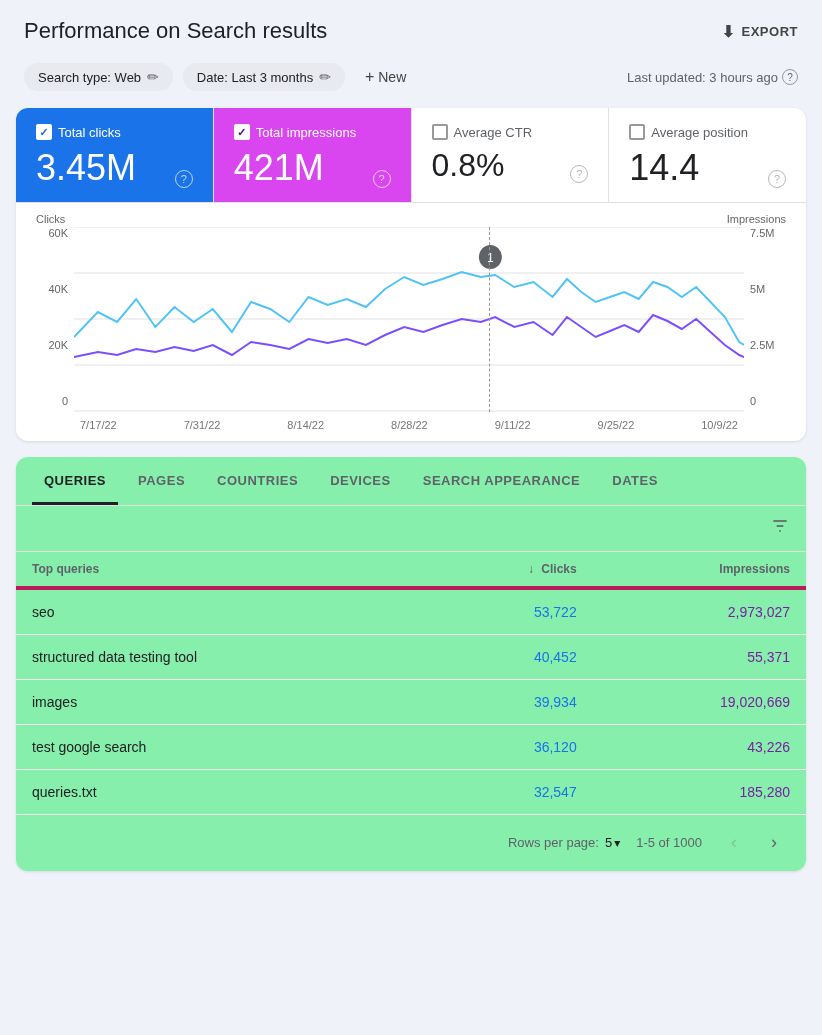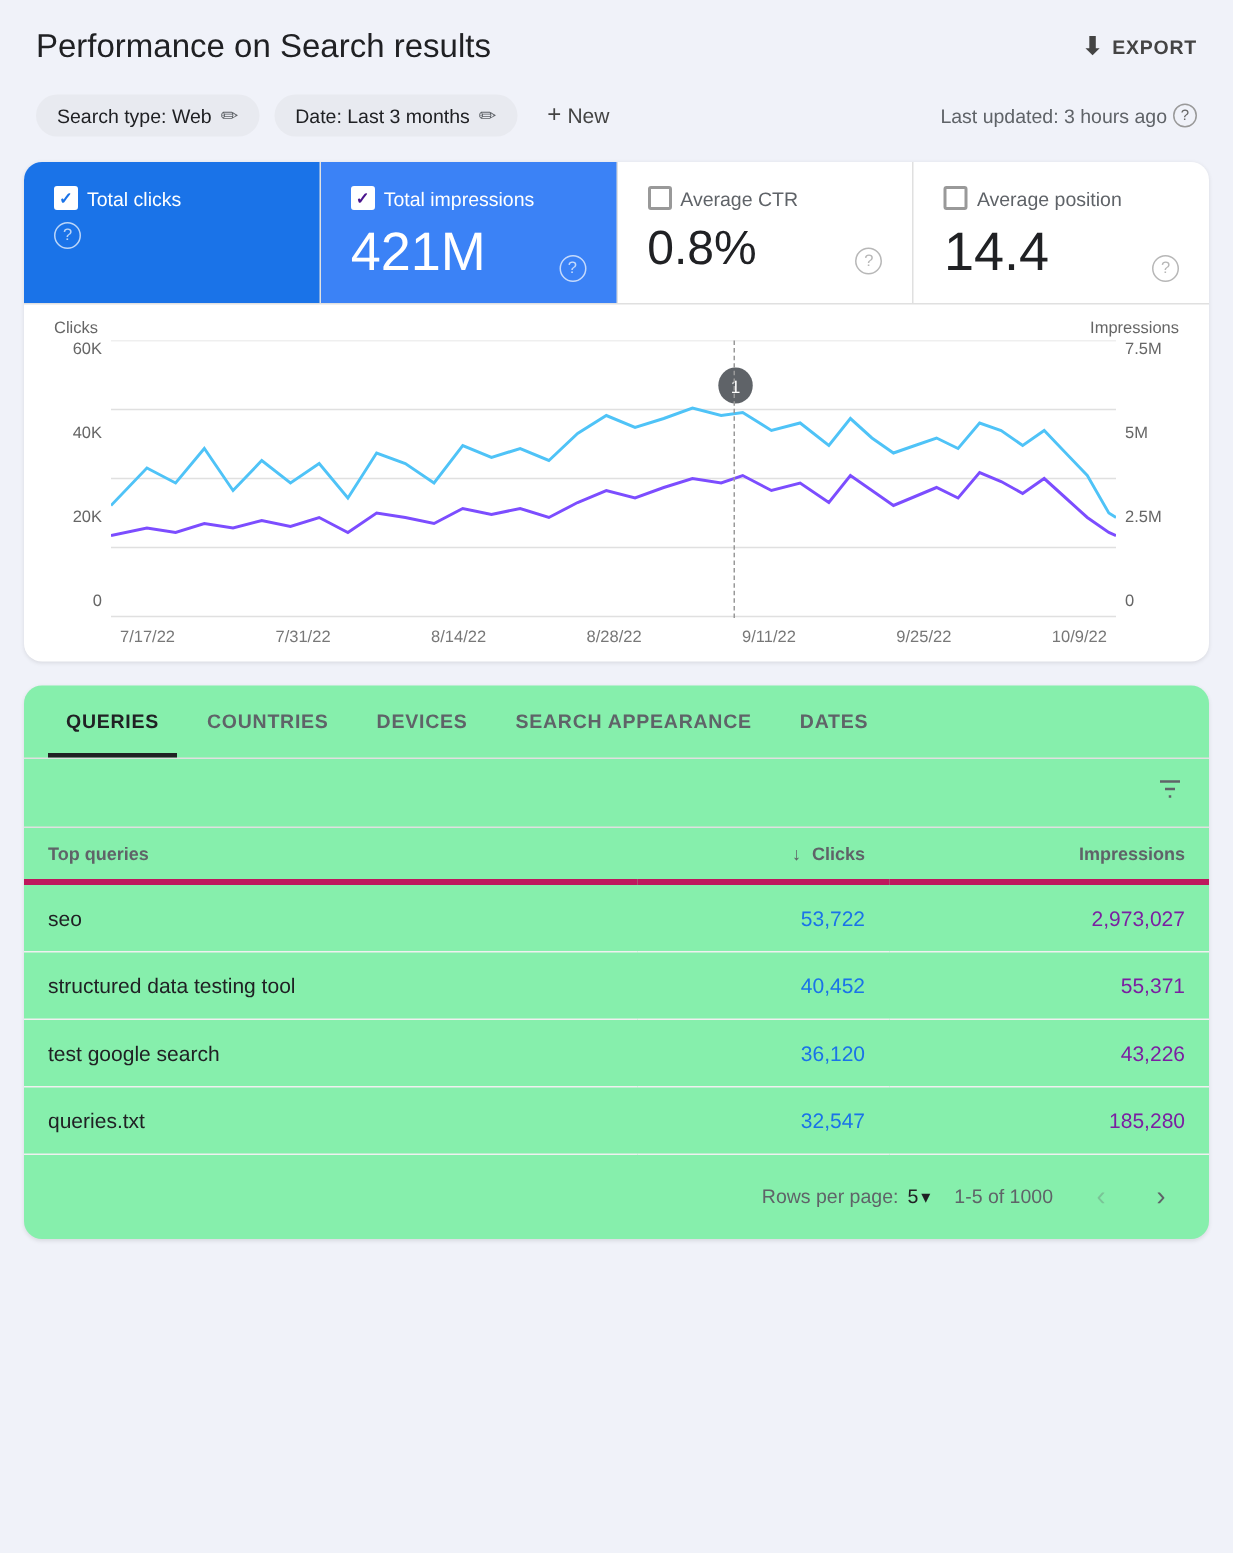--- a/index.html
+++ b/index.html
@@ -103,21 +103,21 @@
       display: flex;
       flex-direction: column;
       border-right: 1px solid #e0e0e0;
     }
     .metric-tile:last-child { border-right: none; }
     .metric-tile.active-clicks {
       background: #1a73e8;
       color: #fff;
     }
     .metric-tile.active-impressions {
-      background: #3b82f6;
+      background: #d946ef;
       color: #fff;
     }
     .metric-label-row {
       display: flex;
       align-items: center;
       gap: 6px;
       margin-bottom: 8px;
     }
     .metric-checkbox {
       width: 16px;
@@ -327,20 +327,21 @@
 <div class="main-card">
 
   <div class="metrics-row">
 
     <div class="metric-tile active-clicks">
       <div class="metric-label-row">
         <div class="metric-checkbox checked"></div>
         <span class="metric-name">Total clicks</span>
       </div>
       <div class="metric-bottom">
+        <div class="metric-value">3.45M</div>
         <div class="q-icon">?</div>
       </div>
     </div>
 
     <div class="metric-tile active-impressions">
       <div class="metric-label-row">
         <div class="metric-checkbox checked" style="border-color:#fff;"></div>
         <span class="metric-name">Total impressions</span>
       </div>
       <div class="metric-bottom">
@@ -428,20 +429,21 @@
       <span>10/9/22</span>
     </div>
   </div>
 
 </div>
 
 <div class="table-card">
 
   <div class="tabs">
     <div class="tab active">QUERIES</div>
+    <div class="tab">PAGES</div>
     <div class="tab">COUNTRIES</div>
     <div class="tab">DEVICES</div>
     <div class="tab">SEARCH APPEARANCE</div>
     <div class="tab">DATES</div>
   </div>
 
   <div class="table-controls">
     <button class="filter-icon-btn">
       <svg width="20" height="20" viewBox="0 0 24 24" fill="none" stroke="#5f6368" stroke-width="2">
         <line x1="4" y1="6" x2="20" y2="6"></line>
@@ -467,20 +469,25 @@
       <td>seo</td>
       <td class="clicks-val">53,722</td>
       <td class="impressions-val">2,973,027</td>
     </tr>
         <tr>
       <td>structured data testing tool</td>
       <td class="clicks-val">40,452</td>
       <td class="impressions-val">55,371</td>
     </tr>
         <tr>
+      <td>images</td>
+      <td class="clicks-val">39,934</td>
+      <td class="impressions-val">19,020,669</td>
+    </tr>
+        <tr>
       <td>test google search</td>
       <td class="clicks-val">36,120</td>
       <td class="impressions-val">43,226</td>
     </tr>
         <tr>
       <td>queries.txt</td>
       <td class="clicks-val">32,547</td>
       <td class="impressions-val">185,280</td>
     </tr>
       </tbody>

